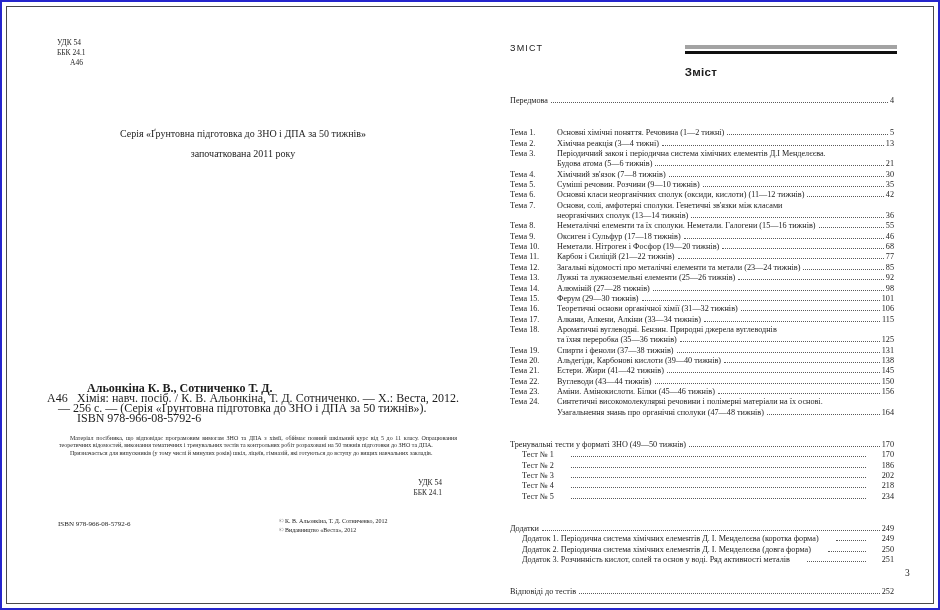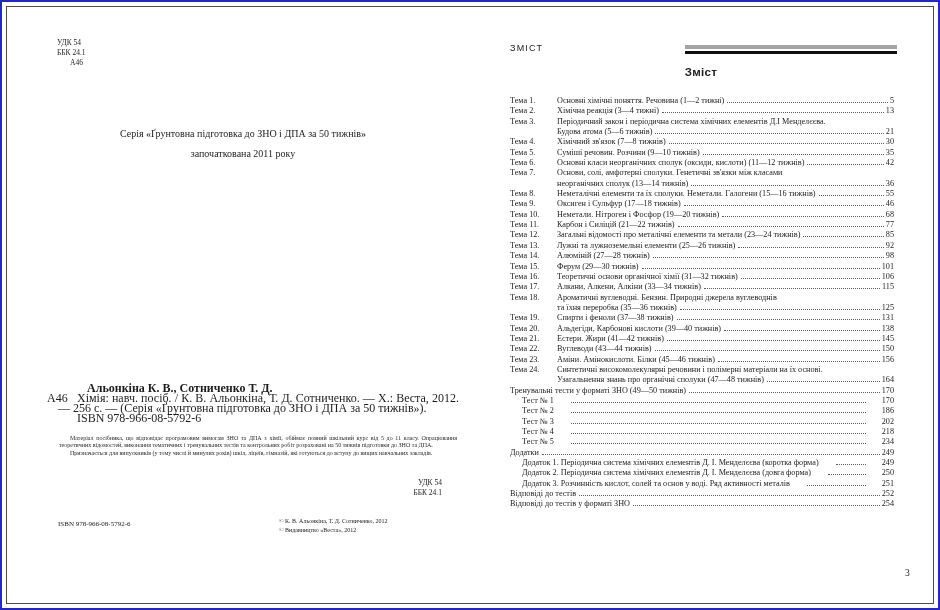--- a/index.html
+++ b/index.html
@@ -39,21 +39,21 @@
   .isbn-bottom{position:absolute;left:56px;top:518px;font-size:7px;}
   .copyright{position:absolute;left:277px;top:515px;font-size:6px;line-height:9px;}
 
   
   .running-head{position:absolute;left:38px;top:41px;font-size:9px;letter-spacing:1.2px;font-family:"Liberation Sans",sans-serif;color:#222;}
   .head-bar{position:absolute;left:213px;top:43px;width:212px;}
   .head-bar .bar-gray{height:3.5px;background:#a3a3a3;}
   .head-bar .bar-black{height:3px;background:#101010;margin-top:2.5px;}
   .toc-title{position:absolute;left:38px;top:64px;width:382px;text-align:center;font-size:11.5px;font-weight:bold;font-family:"Liberation Sans",sans-serif;letter-spacing:.3px;}
   .toc{position:absolute;left:38px;top:94px;width:384px;font-size:8.2px;line-height:10.35px;}
-  .toc-entry.gap{margin-top:0;}
+  .toc-entry.gap{margin-top:22px;}
   .toc-line{display:flex;align-items:baseline;}
   .toc-label{flex:none;width:47px;}
   .toc-entry.sub .toc-line{padding-left:12px;gap:14px;}
   .toc-line.cont{padding-left:47px;text-align:right;}
   .toc-text{flex:none;white-space:nowrap;}
   .leader{flex:1;border-bottom:1px dotted #5a5a5a;margin:0 2px 1.5px 3px;min-width:8px;}
   .toc-page{flex:none;}
   .folio{position:absolute;left:433px;top:566px;font-size:9.5px;}
 </style>
 </head>
@@ -102,20 +102,27 @@
   </div>
 
   <div class="page page-right">
     <div class="running-head">ЗМІСТ</div>
     <div class="head-bar">
       <div class="bar-gray"></div>
       <div class="bar-black"></div>
     </div>
     <div class="toc-title">Зміст</div>
     <div class="toc">
+        <div class="toc-entry">
+          <div class="toc-line">
+            <span class="toc-text">Передмова</span>
+            <span class="leader"></span>
+            <span class="toc-page">4</span>
+          </div>
+        </div>
         <div class="toc-entry gap">
           <div class="toc-line">
             <span class="toc-label">Тема 1.</span>
             <span class="toc-text">Основні хімічні поняття. Речовина (1—2 тижні)</span>
             <span class="leader"></span>
             <span class="toc-page">5</span>
           </div>
         </div>
         <div class="toc-entry">
           <div class="toc-line">

